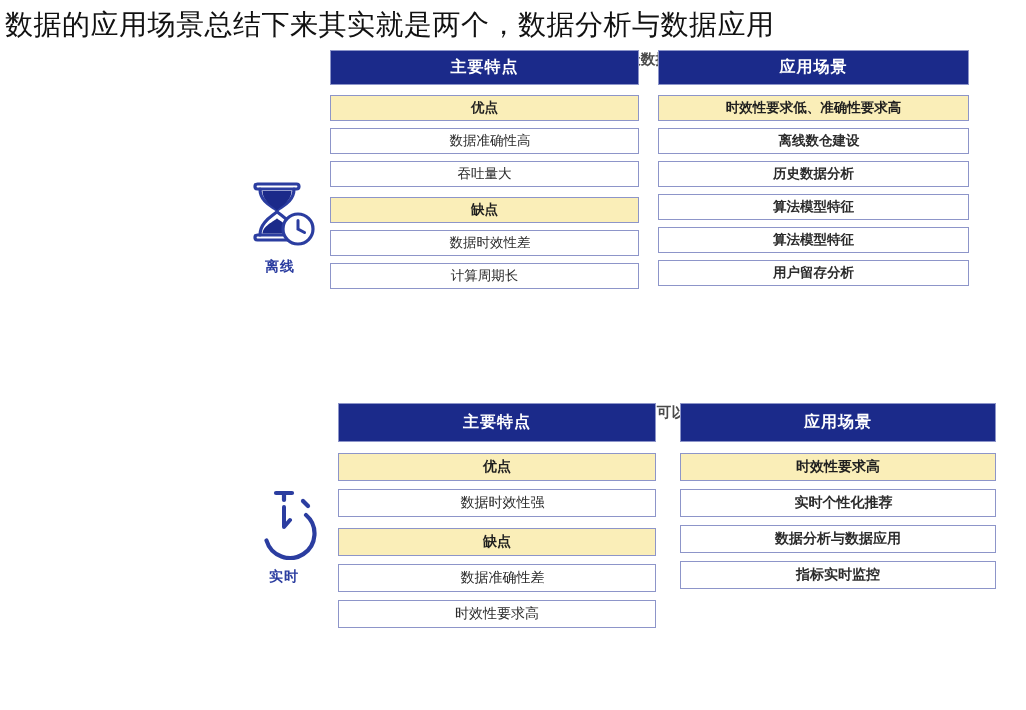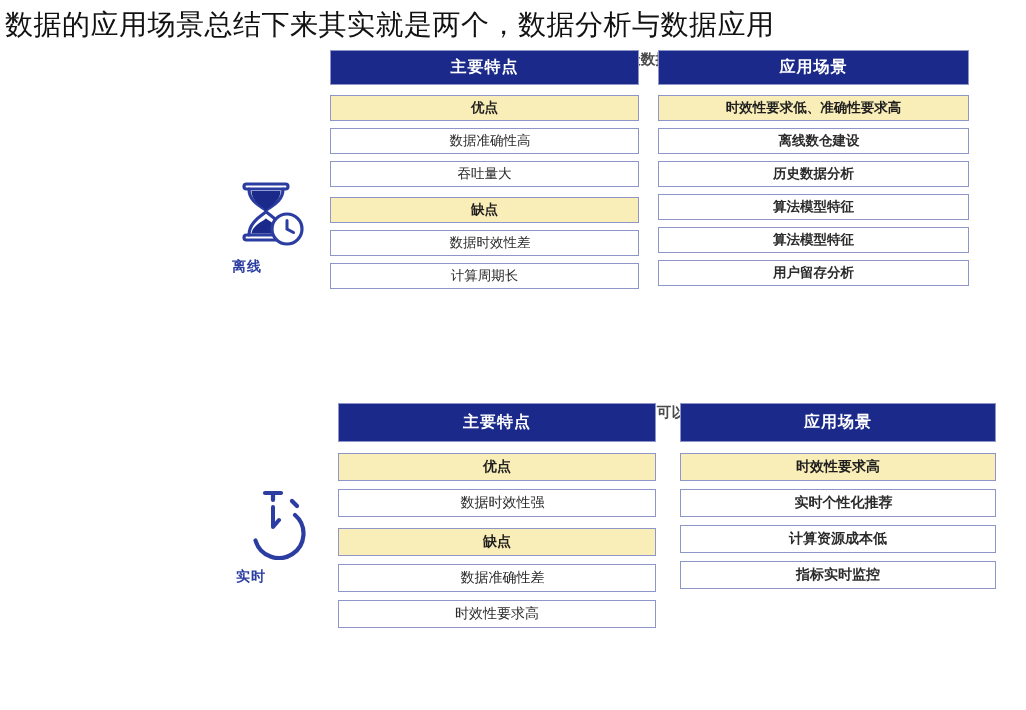--- a/index.html
+++ b/index.html
@@ -34,21 +34,21 @@
     font-weight: 600;
     white-space: nowrap;
     letter-spacing: 0.2px;
   }
   #section-offline .section-subtitle { left: 340px; }
   #section-realtime .section-subtitle { left: 348px; }
 
   .mode-badge {
     position: absolute;
     width: 96px;
-    text-align: left;
+    text-align: center;
   }
   #section-offline .mode-badge { left: 232px; top: 128px; }
   #section-realtime .mode-badge { left: 236px; top: 85px; }
 
   .mode-icon { display: block; margin: 0 auto; }
   .mode-label {
     display: block;
     margin-top: 4px;
     font-size: 14px;
     font-weight: 700;
@@ -192,20 +192,20 @@
         <div class="row subhead">缺点</div>
         <div class="row first">数据准确性差</div>
         <div class="row">时效性要求高</div>
       </div>
 
       <div class="column col-scenarios">
         <div class="col-header">应用场景</div>
 
         <div class="row subhead">时效性要求高</div>
         <div class="row bold first">实时个性化推荐</div>
-        <div class="row bold">计算资源成本低</div>
+        <div class="row bold">数据分析与数据应用</div>
         <div class="row bold">指标实时监控</div>
       </div>
 
     </div>
   </div>
 
 </div>
 
 </body></html>

